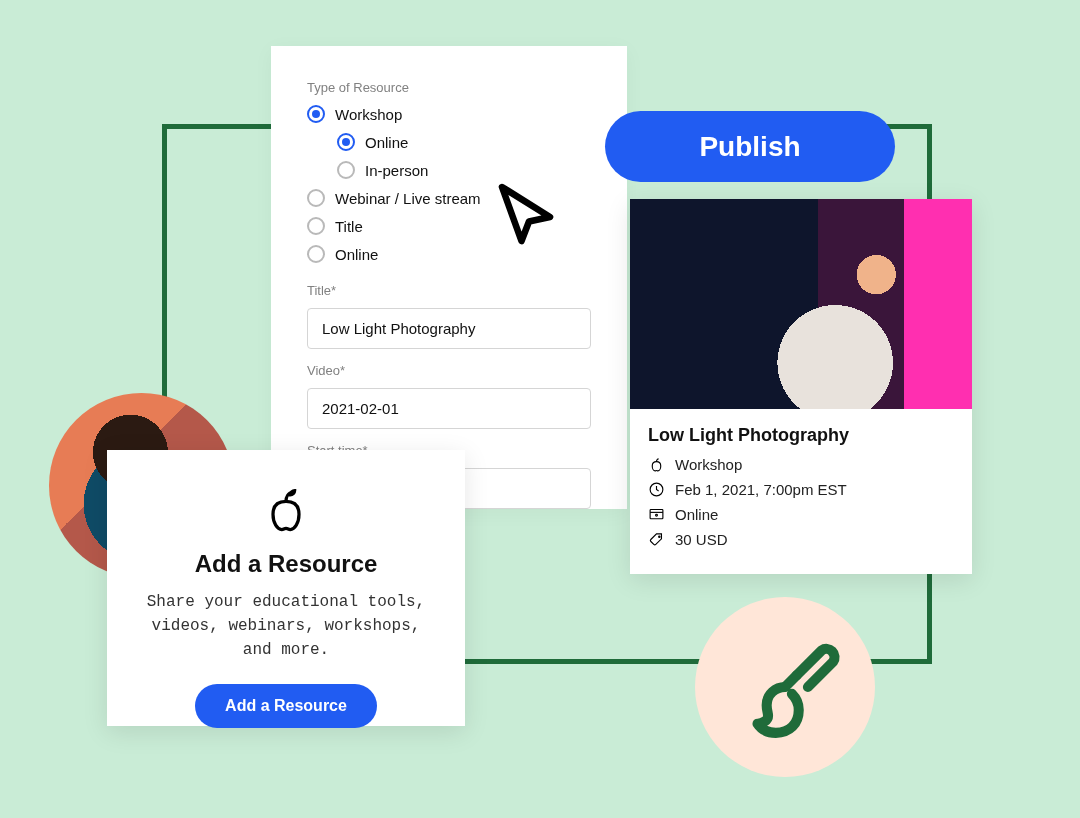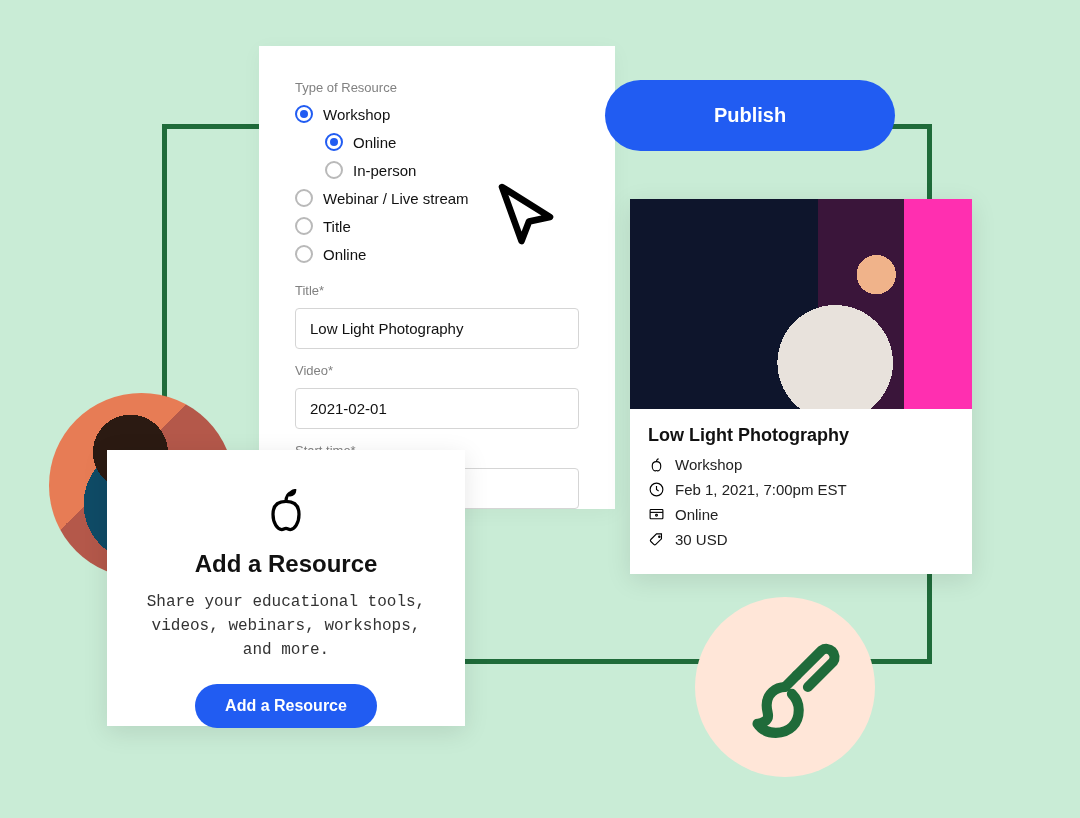--- a/index.html
+++ b/index.html
@@ -14,21 +14,21 @@
   }
   .frame {
     position:absolute;
     left:162px; top:124px;
     width:770px; height:540px;
     border:5px solid #1f6b3a;
   }
   
   .form-card {
     position:absolute;
-    left:259px; top:46px;
+    left:271px; top:46px;
     width:356px; height:463px;
     background:#fff;
     padding:34px 36px 0 36px;
     box-shadow: 0 4px 20px rgba(0,0,0,0.04);
   }
   .field-label {
     font-size:13px;
     color:#818181;
     margin:0 0 10px 0;
   }
@@ -67,25 +67,25 @@
   
   .cursor-icon {
     position:absolute;
     left:490px; top:178px;
     width:72px; height:72px;
   }
 
   
   .publish {
     position:absolute;
-    left:605px; top:80px;
+    left:605px; top:111px;
     width:290px; height:71px;
     background:#215cf2;
     color:#fff;
-    font-size:20px;
+    font-size:28px;
     font-weight:700;
     border:none;
     border-radius:36px;
     cursor:pointer;
     display:flex; align-items:center; justify-content:center;
   }
 
   
   .preview {
     position:absolute;

